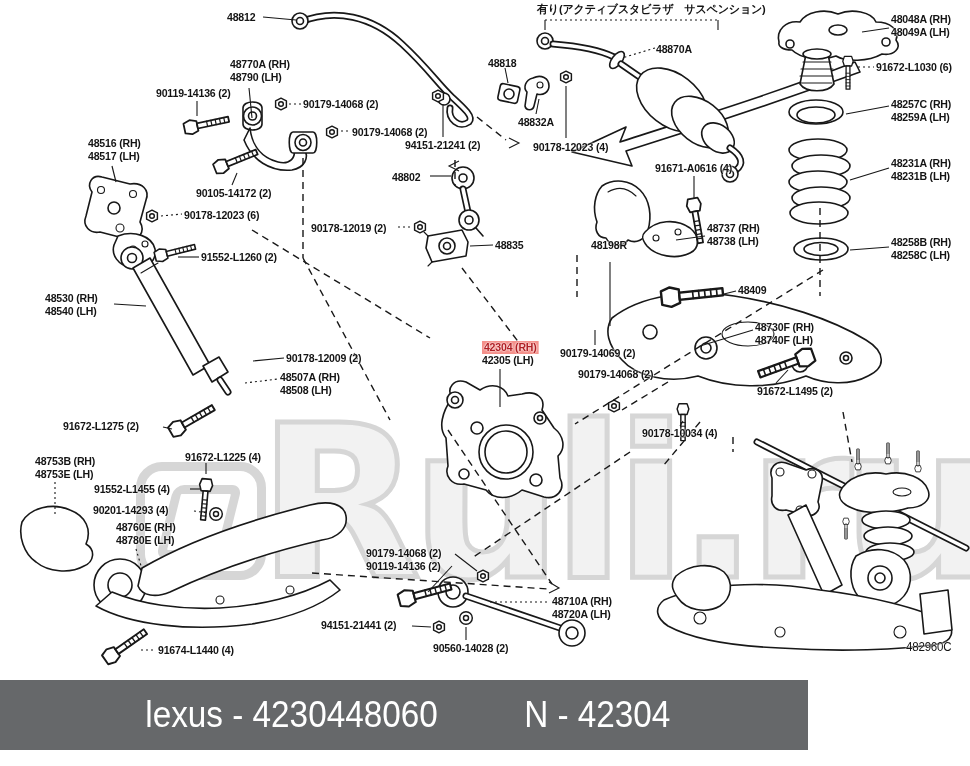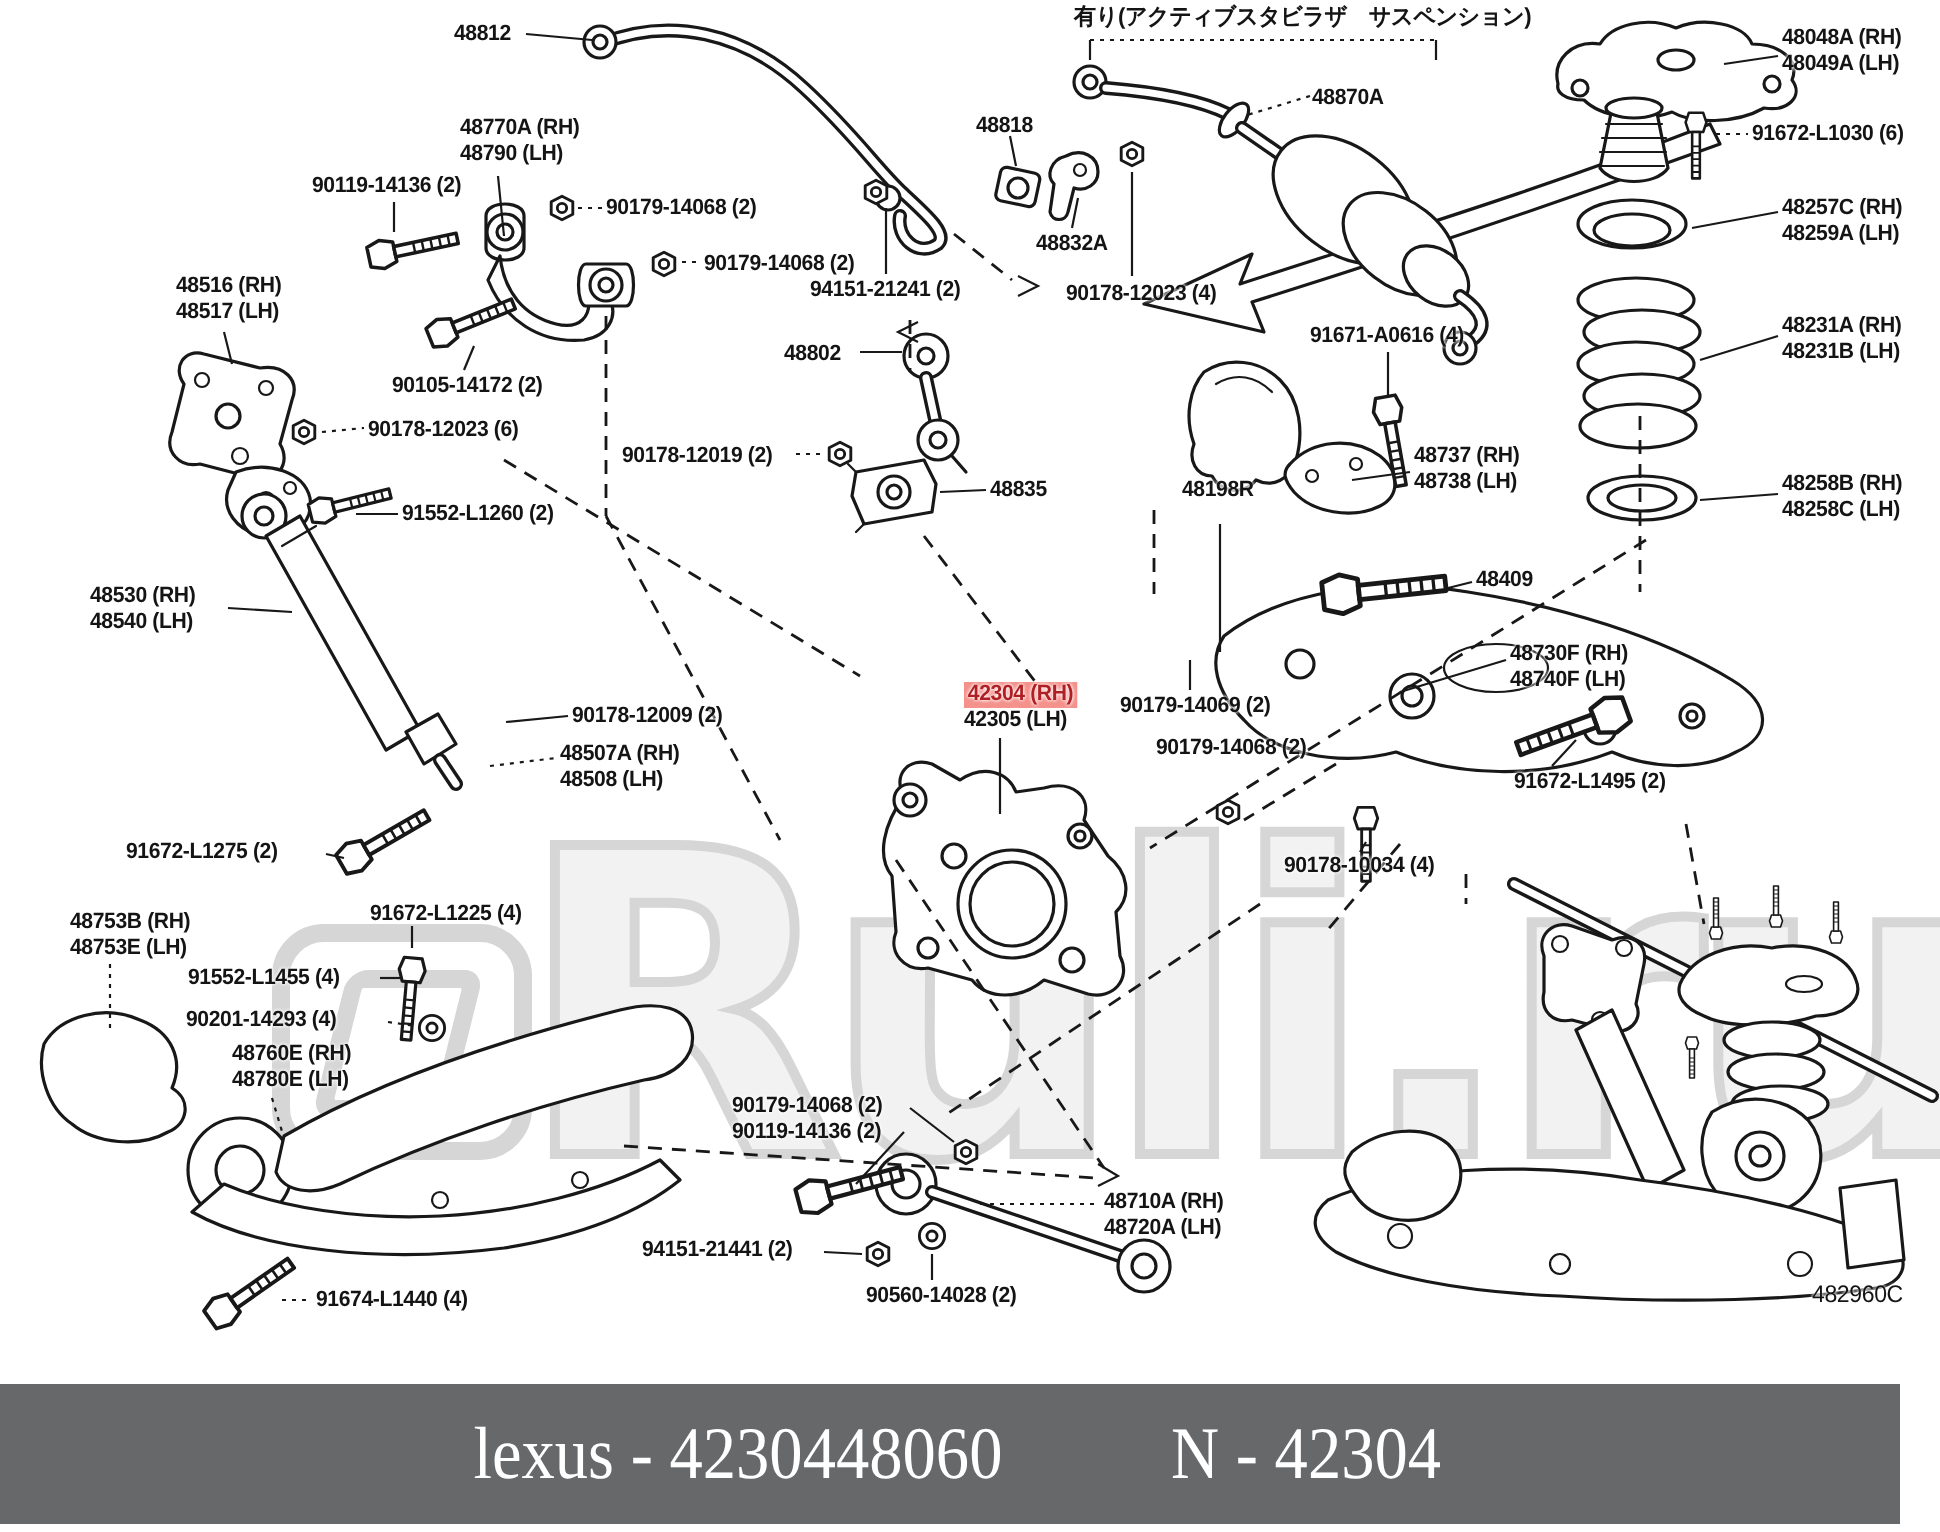--- a/index.html
+++ b/index.html
@@ -11,22 +11,22 @@
   .wm-logo{position:absolute;left:136px;top:462px;width:112px;height:100px;
     border:9px solid #d6d6d6;border-radius:26px;z-index:1;}
   .wm-logo::after{content:"";position:absolute;left:20px;top:14px;width:50px;height:56px;
     border:9px solid #d6d6d6;border-radius:10px;transform:skewX(-14deg);}
   svg.art{position:absolute;left:0;top:0;z-index:2;}
   .lbl{position:absolute;z-index:3;font-weight:bold;font-size:11px;line-height:13px;
     color:#141414;white-space:nowrap;letter-spacing:-0.2px;
     transform:scaleX(0.96);transform-origin:left top;
     text-shadow:0 0 2px #fff,0 0 2px #fff;}
   .lbl .hl{padding:0 2px;background:#f4918b;color:#b01f24;}
-  .footer{position:absolute;left:0;bottom:4px;width:950px;height:70px;background:#66686a;
-    display:flex;align-items:center;justify-content:center;gap:62px;z-index:4;font-family:Liberation Serif, serif;}
+  .footer{position:absolute;left:0;bottom:16px;width:808px;height:70px;background:#66686a;
+    display:flex;align-items:center;justify-content:center;gap:62px;z-index:4;}
   .footer span{color:#fff;font-size:37px;font-weight:400;transform:scaleX(0.9);white-space:nowrap;}
   
   .ln{stroke:#181818;fill:none;stroke-width:1.6;stroke-linecap:round;stroke-linejoin:round;}
   .fw{fill:#ffffff;}
   .th{stroke-width:1.1;}
   .ldr{stroke:#181818;stroke-width:1.1;fill:none;}
   .dot{stroke:#181818;stroke-width:1.1;fill:none;stroke-dasharray:2 3;}
   .dash{stroke:#181818;stroke-width:1.4;fill:none;stroke-dasharray:7 5;}
   .tube{stroke:#181818;stroke-width:7;fill:none;stroke-linecap:round;}
   .tubew{stroke:#ffffff;stroke-width:3.6;fill:none;stroke-linecap:round;}

